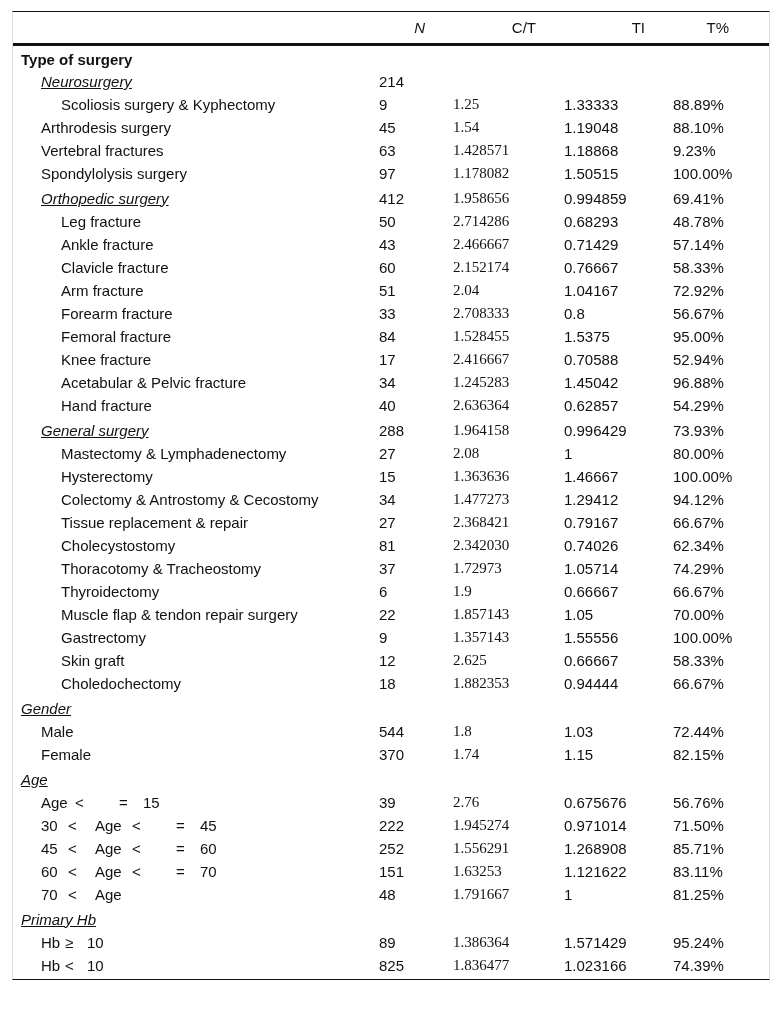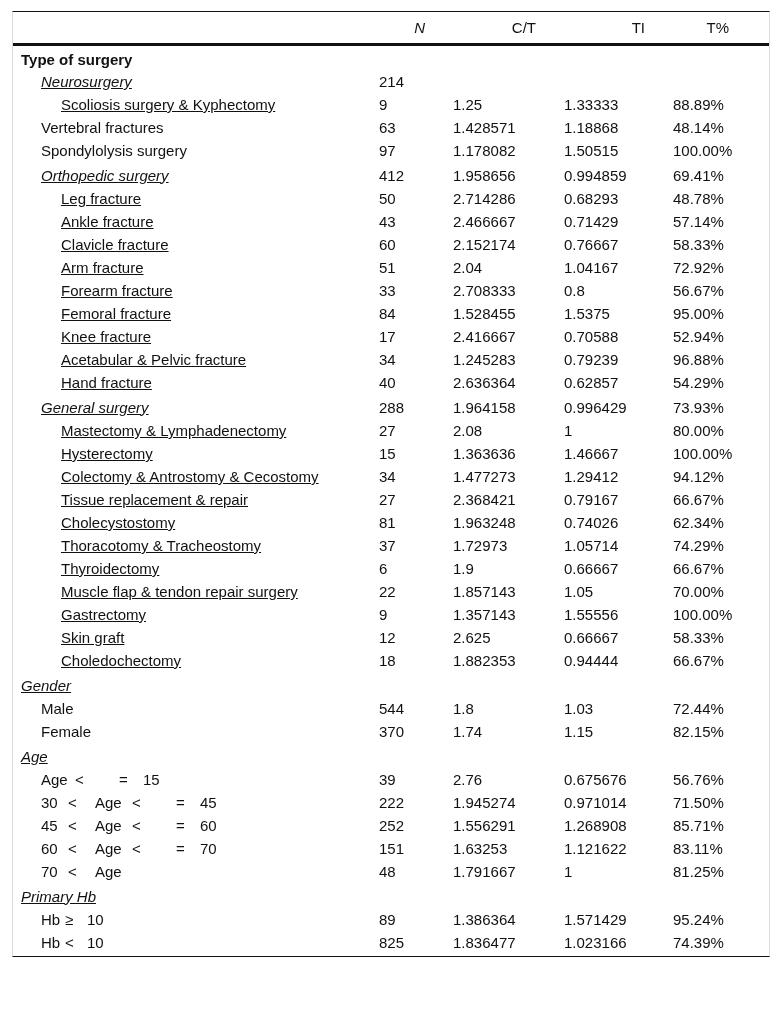--- a/index.html
+++ b/index.html
@@ -58,27 +58,27 @@
       white-space: nowrap;
       text-align: left;
     }
     tbody tr.first td { padding-top: 2px; height: 22px; }
     tbody tr.last td { padding-bottom: 2px; }
     tbody tr.gap td { height: 24px; padding-top: 1px; margin-left: 16px; }
 
     td.label { padding-left: 8px; }
     td.num { }
     td.n { padding-left: 0; }
-    td.ct { padding-left: 4px; }
+    td.ct { padding-left: 4px; font-family: Liberation Serif, serif; }
     td.ti { padding-left: 4px; }
     td.tp { padding-left: 2px; }
 
     .lvl0 { padding-left: 8px !important; }
     .lvl1 { padding-left: 28px !important; }
-    .lvl2 { padding-left: 48px !important; text-decoration: underline; }
+    .lvl2 { padding-left: 48px !important; }
 
     .bold { font-weight: bold; }
     .ital { font-style: italic; text-decoration: underline; }
 
     .age-expr span { display: inline-block; }
   </style>
 </head>
 <body>
 
 <div class="table-wrap">
@@ -115,25 +115,32 @@
           <td class="num tp"></td>
         </tr>
         <tr>
           <td class="label lvl2">Scoliosis surgery &amp; Kyphectomy</td>
           <td class="num n">9</td>
           <td class="num ct">1.25</td>
           <td class="num ti">1.33333</td>
           <td class="num tp">88.89%</td>
         </tr>
         <tr>
+          <td class="label lvl1">Arthrodesis surgery</td>
+          <td class="num n">45</td>
+          <td class="num ct">1.54</td>
+          <td class="num ti">1.19048</td>
+          <td class="num tp">88.10%</td>
+        </tr>
+        <tr>
           <td class="label lvl1">Vertebral fractures</td>
           <td class="num n">63</td>
           <td class="num ct">1.428571</td>
           <td class="num ti">1.18868</td>
-          <td class="num tp">48.14%</td>
+          <td class="num tp">9.23%</td>
         </tr>
         <tr>
           <td class="label lvl1">Spondylolysis surgery</td>
           <td class="num n">97</td>
           <td class="num ct">1.178082</td>
           <td class="num ti">1.50515</td>
           <td class="num tp">100.00%</td>
         </tr>
         <tr class="gap">
           <td class="label lvl1 ital">Orthopedic surgery</td>
@@ -188,21 +195,21 @@
           <td class="label lvl2">Knee fracture</td>
           <td class="num n">17</td>
           <td class="num ct">2.416667</td>
           <td class="num ti">0.70588</td>
           <td class="num tp">52.94%</td>
         </tr>
         <tr>
           <td class="label lvl2">Acetabular &amp; Pelvic fracture</td>
           <td class="num n">34</td>
           <td class="num ct">1.245283</td>
-          <td class="num ti">0.79239</td>
+          <td class="num ti">1.45042</td>
           <td class="num tp">96.88%</td>
         </tr>
         <tr>
           <td class="label lvl2">Hand fracture</td>
           <td class="num n">40</td>
           <td class="num ct">2.636364</td>
           <td class="num ti">0.62857</td>
           <td class="num tp">54.29%</td>
         </tr>
         <tr class="gap">
@@ -236,21 +243,21 @@
         <tr>
           <td class="label lvl2">Tissue replacement &amp; repair</td>
           <td class="num n">27</td>
           <td class="num ct">2.368421</td>
           <td class="num ti">0.79167</td>
           <td class="num tp">66.67%</td>
         </tr>
         <tr>
           <td class="label lvl2">Cholecystostomy</td>
           <td class="num n">81</td>
-          <td class="num ct">1.963248</td>
+          <td class="num ct">2.342030</td>
           <td class="num ti">0.74026</td>
           <td class="num tp">62.34%</td>
         </tr>
         <tr>
           <td class="label lvl2">Thoracotomy &amp; Tracheostomy</td>
           <td class="num n">37</td>
           <td class="num ct">1.72973</td>
           <td class="num ti">1.05714</td>
           <td class="num tp">74.29%</td>
         </tr>

